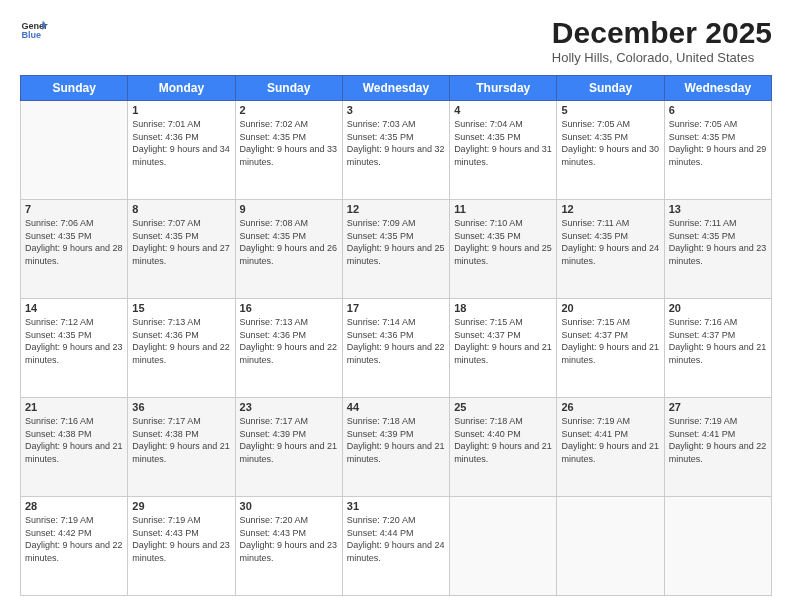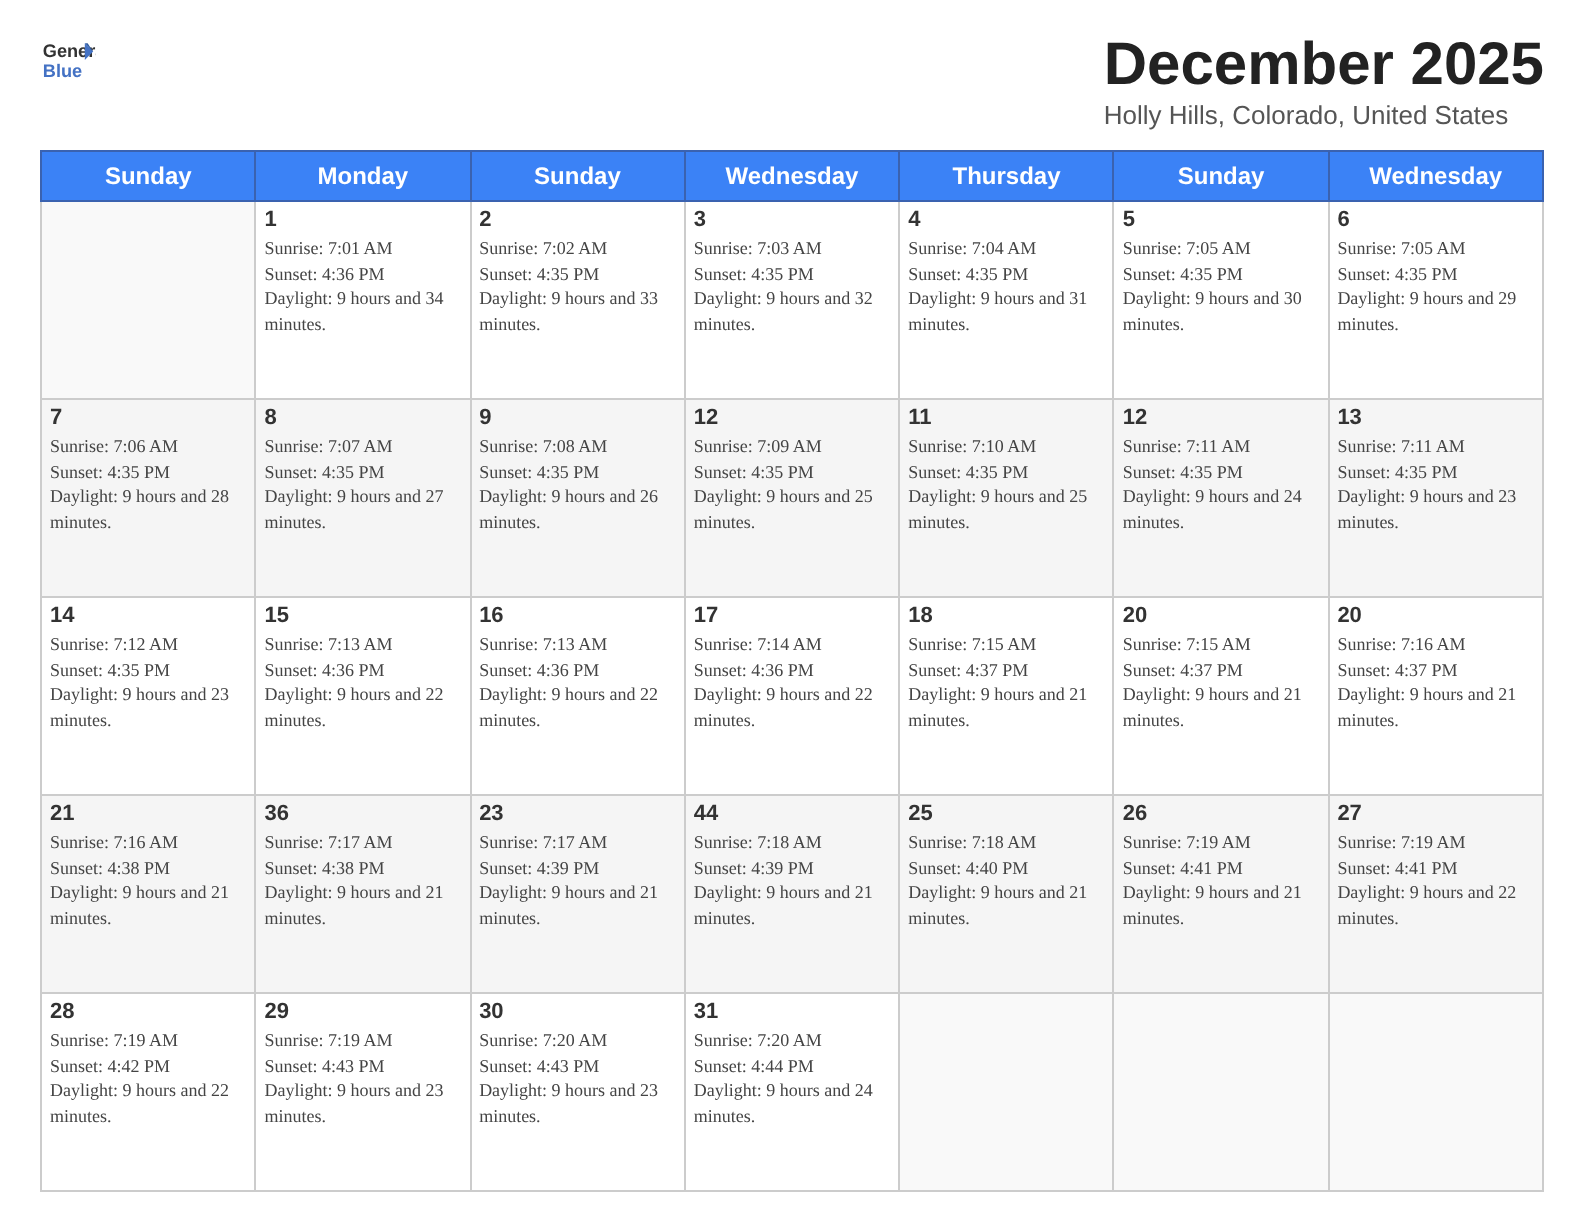--- a/index.html
+++ b/index.html
@@ -71,21 +71,20 @@
       font-size: 11px;
       font-weight: bold;
       color: #333;
       display: block;
       margin-bottom: 2px;
     }
     .day-info {
       font-size: 9px;
       color: #444;
       line-height: 1.4;
-      font-family: Liberation Serif, serif;
     }
     .empty-cell {
       background: #f9f9f9;
     }
     .row-shade {
       background: #f5f5f5;
     }
   </style>
 </head>
 <body>

